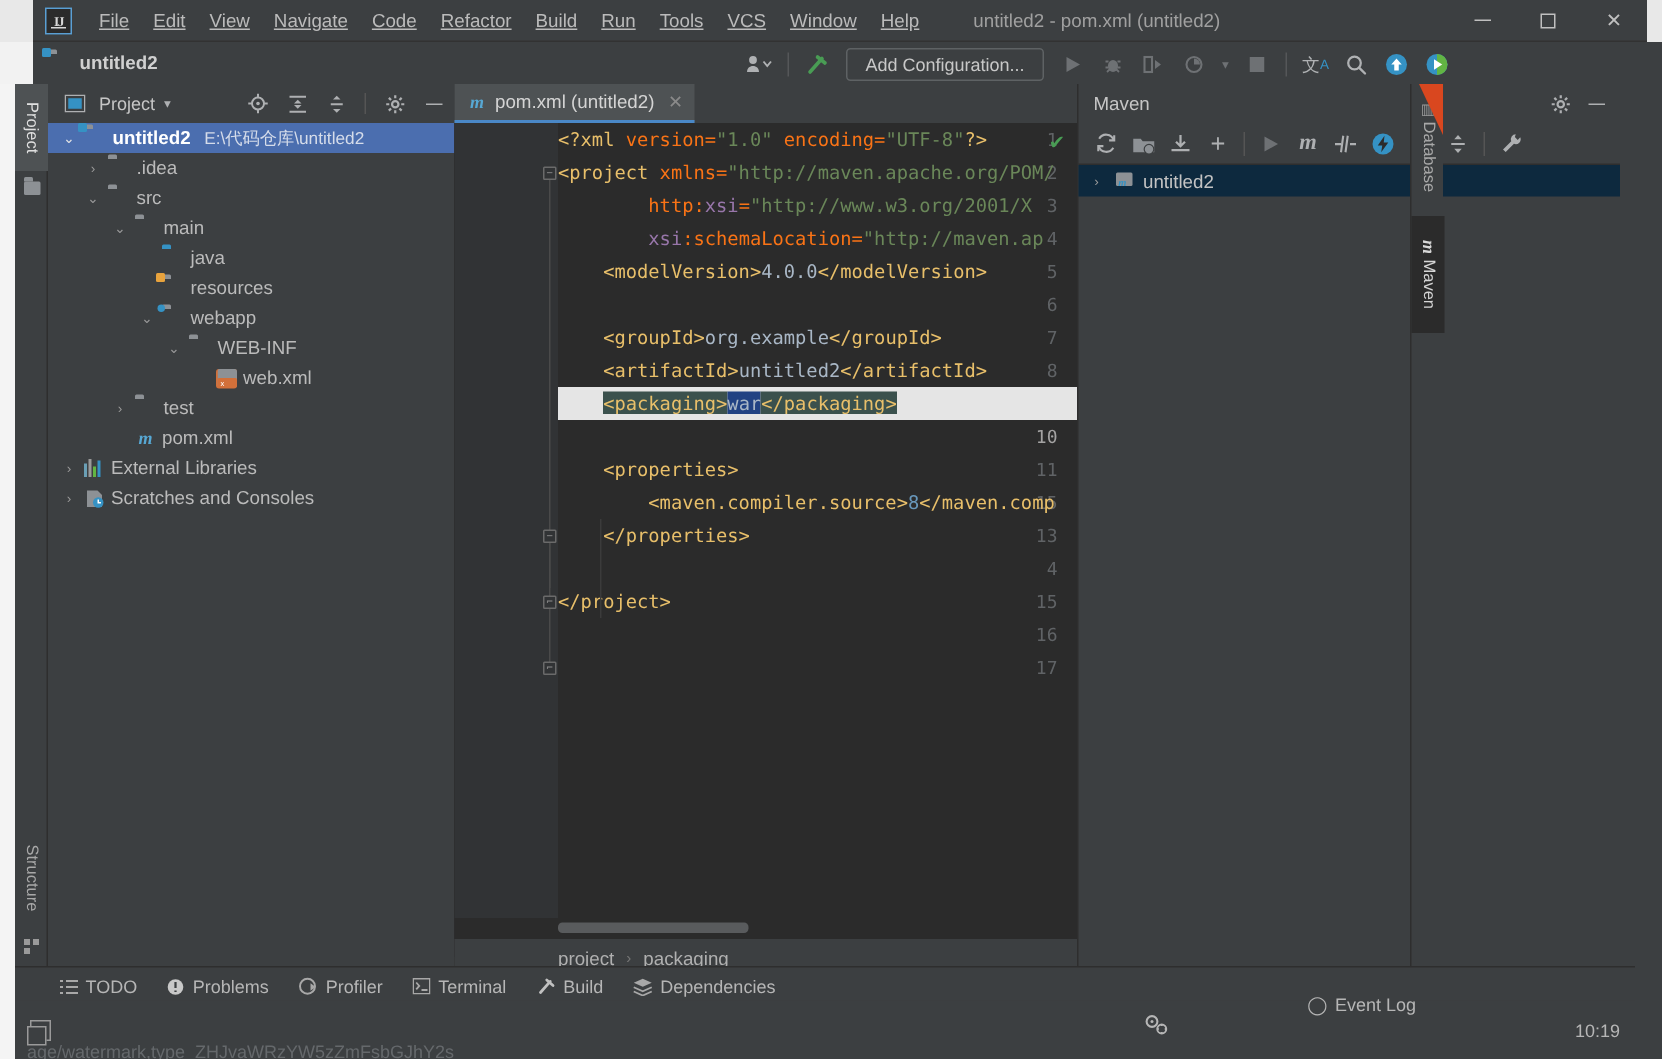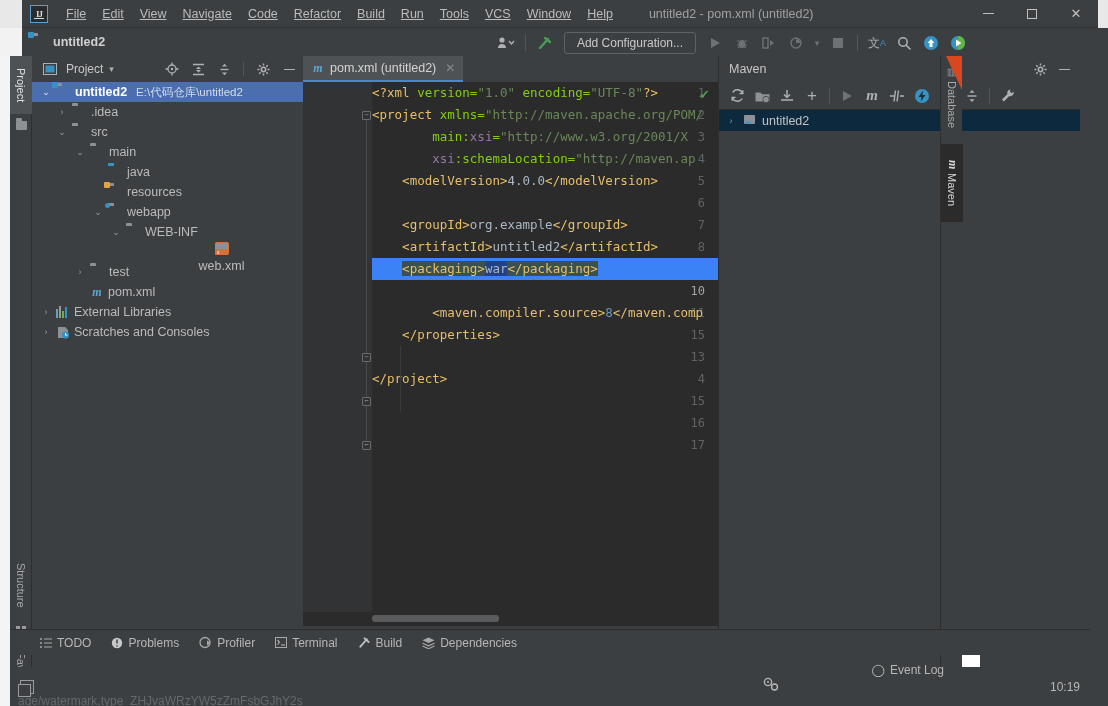--- a/index.html
+++ b/index.html
@@ -190,24 +190,24 @@
   }
   .lnum.cur { color: #a4a3a3; }
   .codearea {
     position: absolute; left: 69px; top: 0; right: 0; height: 556px;
     overflow: hidden;
   }
   .cline {
     height: 22px; line-height: 22px; white-space: pre;
     color: #a9b7c6; font-size: 12.5px;
   }
-  .cline.hl { background: #3b82f6; }
+  .cline.hl { background: #e5e5e5; }
   .tagname { color: #e8bf6a; }
   .punct { color: #e8bf6a; }
-  .attr { color: #84cc16; }
+  .attr { color: #f97316; }
   .attrpink { color: #9876aa; }
   .str { color: #6a8759; }
   .val { color: #a9b7c6; }
   .num { color: #6897bb; }
   .hlbg { background: #3b514d; }
   .curbg { background: #214283; }
   .foldmark {
     position: absolute; left: 59px; width: 9px; height: 9px;
     border: 1px solid #6a6a6a; color: #8a8a8a; font-size: 7px;
     text-align: center; line-height: 7px; background: #313335; border-radius: 1px;
@@ -285,21 +285,21 @@
     background: #ffffff;
   }
   .edge-orange {
     position: absolute; right: 18px; top: 56px; width: 16px; height: 34px;
     background: #d9471f;
     clip-path: polygon(0 0, 100% 0, 100% 100%);
   }
 
   
   .bottombar {
-    position: absolute; left: 10px; bottom: 51px; width: 1080px; height: 26px;
+    position: absolute; left: 10px; bottom: 36px; width: 1080px; height: 26px;
     background: #3c3f41; display: flex; align-items: center;
     border-top: 1px solid #2e2e2e; padding-left: 30px; gap: 20px;
   }
   .bb-item {
     display: flex; align-items: center; gap: 5px;
     font-size: 12px; color: #b6b6b6;
   }
   .bb-ico { font-size: 11px; color: #a8a8a8; display: flex; align-items: center; }
   .statusbar {
     position: absolute; left: 10px; bottom: 0; width: 1080px; height: 39px;
@@ -563,21 +563,21 @@
         <span class="fico"><span class="folder"><span class="badge dot"></span></span></span>
         <span class="tlabel">webapp</span>
       </div>
 
       <div class="trow" style="padding-left:78px;">
         <span class="tarrow">⌄</span>
         <span class="fico"><span class="folder"></span></span>
         <span class="tlabel">WEB-INF</span>
       </div>
 
-      <div class="trow" style="padding-left:112px;flex-direction:column;">
+      <div class="trow" style="padding-left:112px;">
         <span class="xmlico">
           <svg width="13" height="12" viewBox="0 0 13 12">
             <rect x="0" y="0" width="13" height="12" rx="1.5" fill="#8d9195"></rect>
             <rect x="0" y="6" width="13" height="6" rx="1" fill="#d2703a"></rect>
             <text x="2" y="11" font-size="5" fill="#fff" font-family="sans-serif">x</text>
           </svg>
         </span>
         <span class="tlabel">web.xml</span>
       </div>
 
@@ -653,28 +653,29 @@
       <div class="foldmark" style="top:271px;">−</div>
       <div class="foldline" style="top:280px;height:30px;"></div>
       <div class="foldmark" style="top:315px;">⌐</div>
       <div class="foldmark" style="top:359px;">⌐</div>
 
       <div class="checkmark">✔</div>
 
       <div class="codearea">
         <div class="cline"><span class="punct">&lt;?xml </span><span class="attr">version=</span><span class="str">"1.0"</span><span class="attr"> encoding=</span><span class="str">"UTF-8"</span><span class="punct">?&gt;</span></div>
         <div class="cline"><span class="tagname">&lt;project </span><span class="attr">xmlns=</span><span class="str">"http://maven.apache.org/POM/</span></div>
-        <div class="cline"><span class="attr">        main:</span><span class="attrpink">xsi</span><span class="attr">=</span><span class="str">"http://www.w3.org/2001/X</span></div>
+        <div class="cline"><span class="attr">        http:</span><span class="attrpink">xsi</span><span class="attr">=</span><span class="str">"http://www.w3.org/2001/X</span></div>
         <div class="cline"><span class="attr">        </span><span class="attrpink">xsi</span><span class="attr">:schemaLocation=</span><span class="str">"http://maven.ap</span></div>
         <div class="cline"><span class="tagname">    &lt;modelVersion&gt;</span><span class="val">4.0.0</span><span class="tagname">&lt;/modelVersion&gt;</span></div>
         <div class="cline"> </div>
         <div class="cline"><span class="tagname">    &lt;groupId&gt;</span><span class="val">org.example</span><span class="tagname">&lt;/groupId&gt;</span></div>
         <div class="cline"><span class="tagname">    &lt;artifactId&gt;</span><span class="val">untitled2</span><span class="tagname">&lt;/artifactId&gt;</span></div>
         <div class="cline hl"><span class="tagname">    </span><span class="tagname hlbg">&lt;packaging&gt;</span><span class="val curbg">war</span><span class="tagname hlbg">&lt;/packaging&gt;</span></div>
         <div class="cline"> </div>
+        <div class="cline"><span class="tagname">    &lt;properties&gt;</span></div>
         <div class="cline"><span class="tagname">        &lt;maven.compiler.source&gt;</span><span class="num">8</span><span class="tagname">&lt;/maven.comp</span></div>
         <div class="cline"><span class="tagname">    &lt;/properties&gt;</span></div>
         <div class="cline"> </div>
         <div class="cline"><span class="tagname">&lt;/project&gt;</span></div>
       </div>
       <div class="indentguide" style="left:97px;top:264px;height:66px;"></div>
     </div>
 
     <div class="hscrollrow">
       <div class="hscrollbar"></div>

